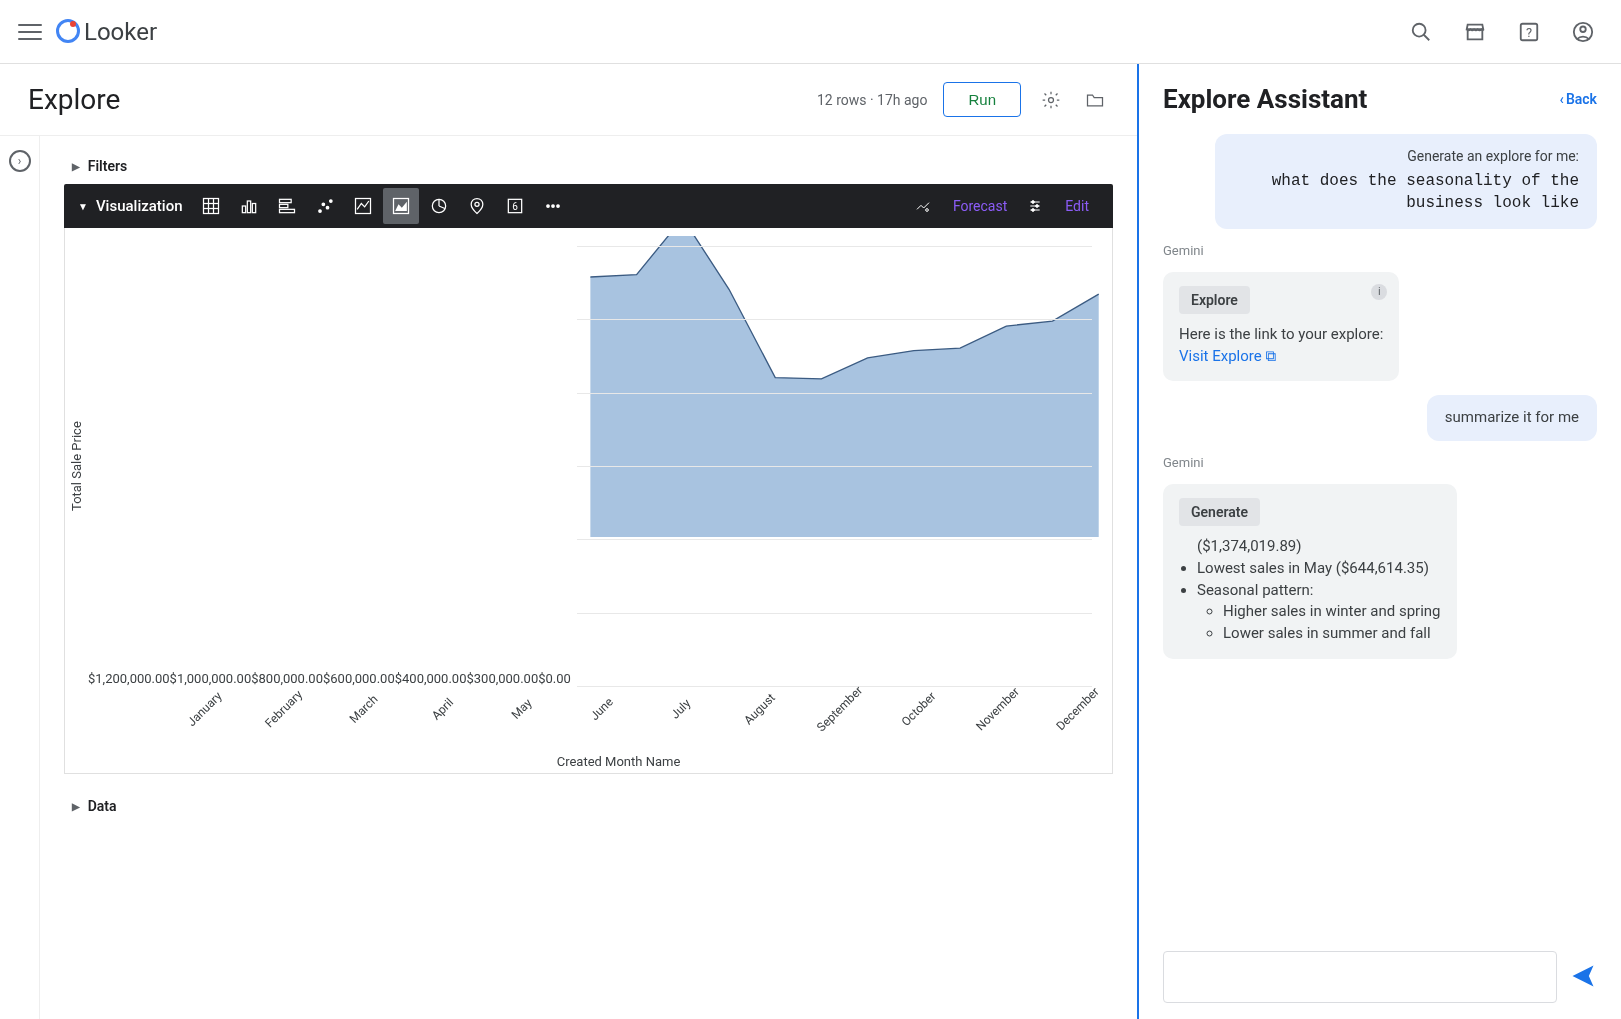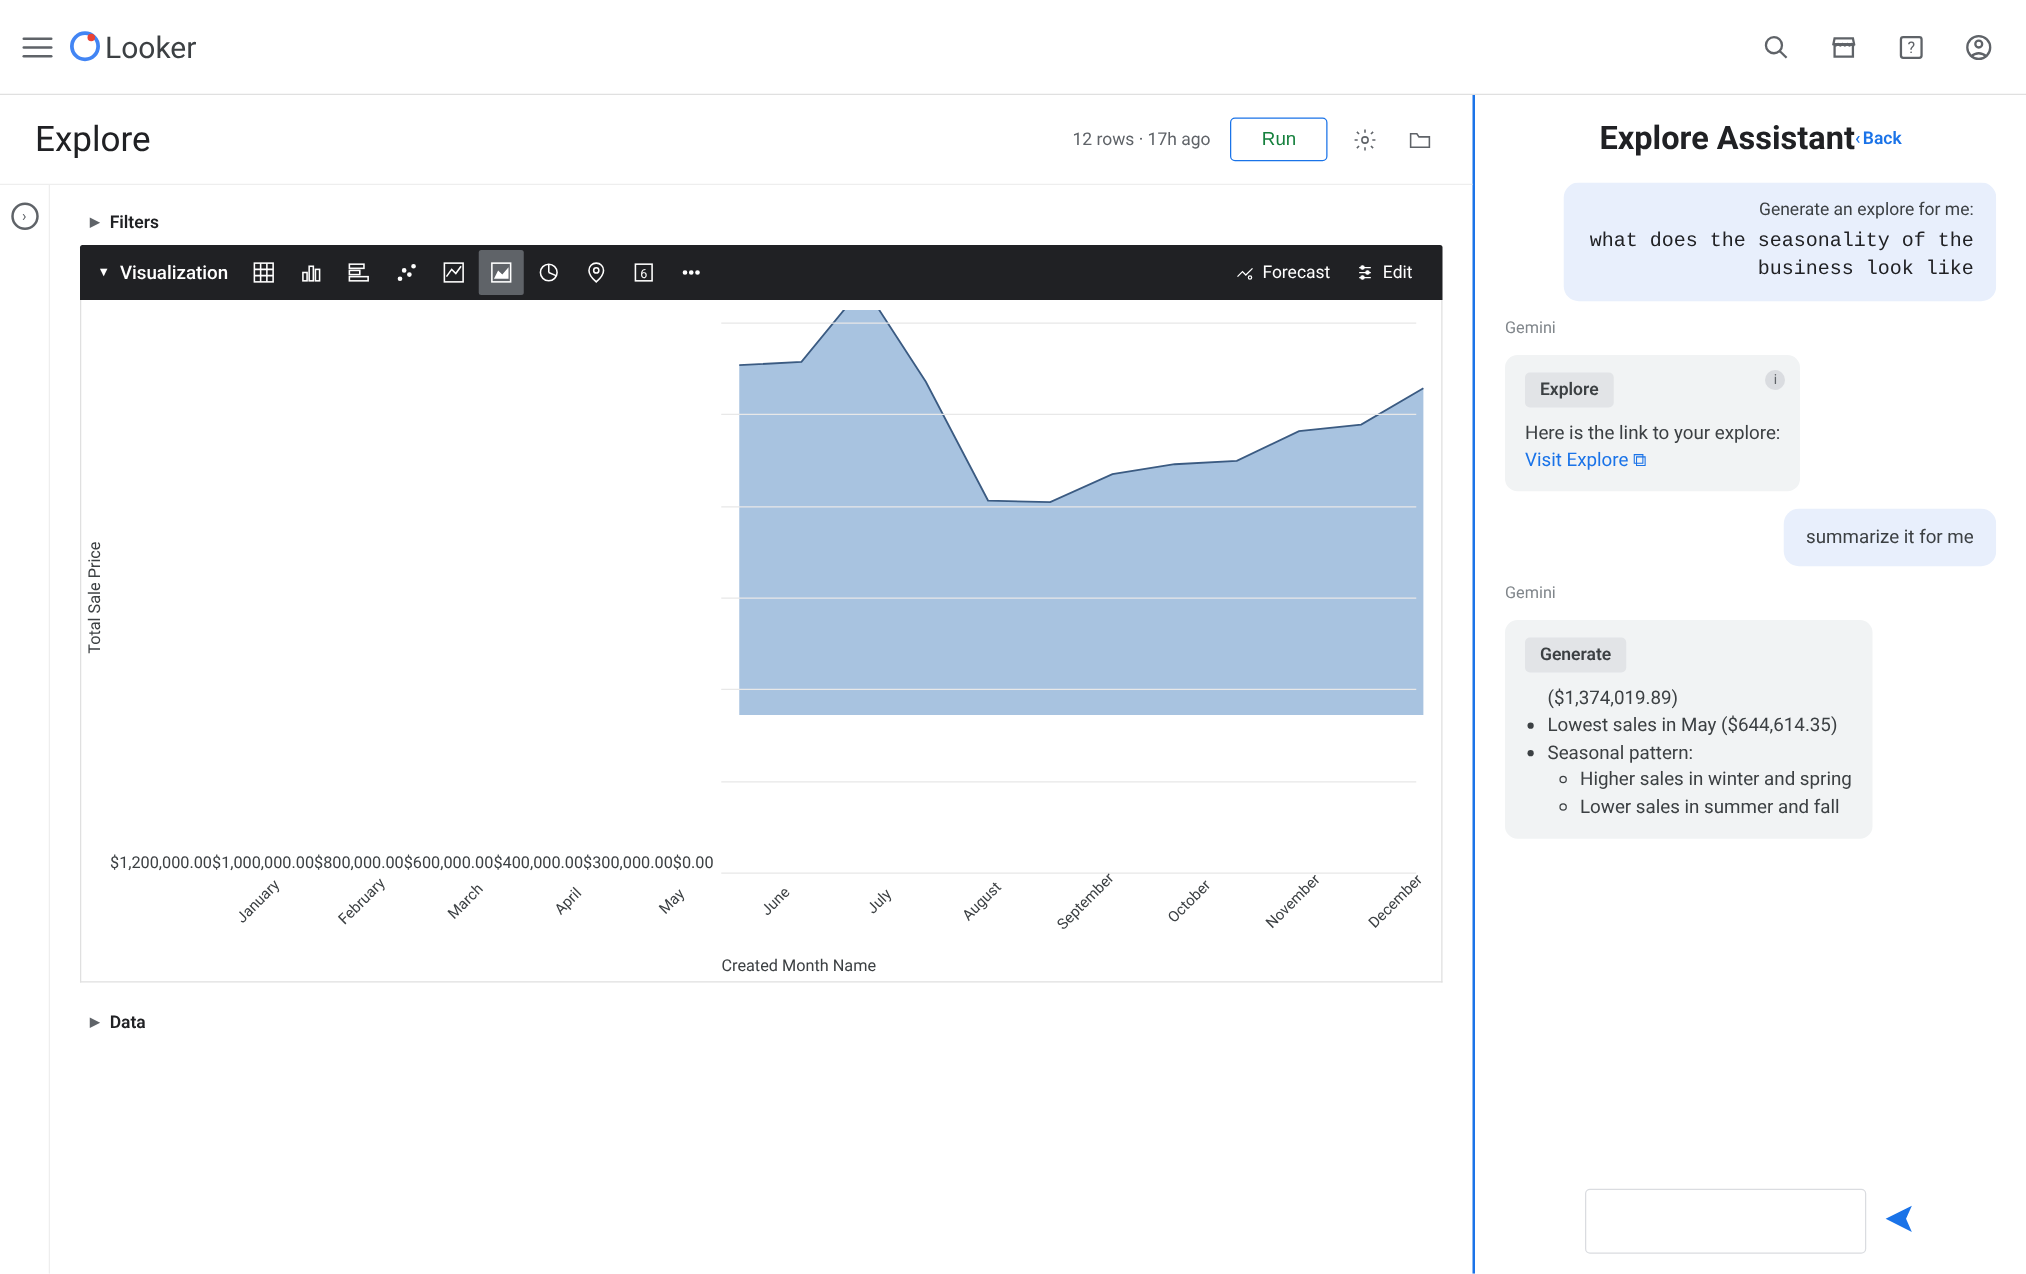--- a/index.html
+++ b/index.html
@@ -1,34 +1,34 @@
 <!DOCTYPE html>
 <html><head>
 <meta charset="utf-8">
 <style>
 * { box-sizing: border-box; margin: 0; padding: 0; }
 body { font-family: "Google Sans", Roboto, Arial, sans-serif; font-size: 14px; color: #3c4043; background: #fff; }
 .app { display: flex; flex-direction: column; height: 1019px; width: 1621px; overflow: hidden; }
 
 
-.topbar { height: 76px; display: flex; align-items: center; padding: 0 18px; border-bottom: 1px solid #e0e0e0; gap: 14px; text-align: center; }
+.topbar { height: 64px; display: flex; align-items: center; padding: 0 18px; border-bottom: 1px solid #e0e0e0; gap: 14px; text-align: center; }
 .hamburger { width: 24px; height: 24px; display: flex; flex-direction: column; justify-content: center; gap: 5px; cursor: pointer; }
 .hamburger span { height: 2px; background: #5f6368; border-radius: 1px; }
 .logo { display: flex; align-items: center; gap: 6px; font-size: 24px; color: #3c4043; }
 .logo-mark { width: 22px; height: 22px; position: relative; }
 .logo-mark::before { content: ""; position: absolute; width: 18px; height: 18px; border: 3px solid #4285f4; border-radius: 50%; bottom: 0; left: 0; }
 .logo-mark::after { content: ""; position: absolute; width: 6px; height: 6px; background: #ea4335; border-radius: 50%; top: 0; right: 2px; }
 .top-spacer { flex: 1; }
 .top-icon { width: 40px; height: 40px; border-radius: 50%; display: flex; align-items: center; justify-content: center; cursor: pointer; color: #5f6368; }
 .top-icon svg { width: 22px; height: 22px; fill: currentColor; }
 
 
 .main { display: flex; flex: 1; min-height: 0; }
 .explore-pane { flex: 1; display: flex; flex-direction: column; border-right: 2px solid #1a73e8; }
-.assistant-pane { width: 441px; display: flex; flex-direction: column; padding: 20px 24px 16px 24px; align-items: center; }
+.assistant-pane { width: 482px; display: flex; flex-direction: column; padding: 20px 24px 16px 24px; }
 
 
 .explore-header { height: 72px; display: flex; align-items: center; padding: 0 28px; border-bottom: 1px solid #eee; gap: 16px; }
 .explore-title { font-size: 28px; font-weight: 400; color: #202124; }
 .spacer { flex: 1; }
 .meta-text { color: #5f6368; font-size: 14px; }
 .run-btn { border: 1px solid #1a73e8; color: #15803d; background: #fff; padding: 8px 24px; font-size: 15px; border-radius: 4px; cursor: pointer; font-weight: 500; }
 .icon-btn { width: 28px; height: 28px; display: flex; align-items: center; justify-content: center; cursor: pointer; color: #5f6368; }
 .icon-btn svg { width: 20px; height: 20px; fill: none; stroke: currentColor; stroke-width: 1.5; }
 
@@ -42,21 +42,21 @@
 
 
 .viz-toolbar { background: #202124; color: #fff; height: 44px; display: flex; align-items: center; padding: 0 14px; border-radius: 2px 2px 0 0; }
 .viz-toolbar .caret { font-size: 10px; margin-right: 8px; cursor: pointer; }
 .viz-label { font-size: 15px; font-weight: 500; margin-right: 10px; }
 .viz-icons { display: flex; gap: 2px; align-items: center; }
 .vicon { width: 36px; height: 36px; display: flex; align-items: center; justify-content: center; cursor: pointer; border-radius: 2px; }
 .vicon.active { background: #5f6368; }
 .vicon svg { width: 20px; height: 20px; fill: none; stroke: #fff; stroke-width: 1.5; }
 .viz-spacer { flex: 1; }
-.viz-action { display: flex; align-items: center; gap: 6px; color: #ffffff; font-size: 14px; cursor: pointer; padding: 0 10px; }
+.viz-action { display: flex; align-items: center; gap: 22px; color: #8b5cf6; font-size: 14px; cursor: pointer; padding: 0 10px; }
 .viz-action svg { width: 16px; height: 16px; stroke: #fff; fill: none; stroke-width: 1.5; }
 
 
 .chart-wrap { border: 1px solid #e0e0e0; border-top: none; background: #fff; padding: 8px 0 4px 0; }
 .chart-inner { display: flex; }
 .y-title { writing-mode: vertical-rl; transform: rotate(180deg); text-align: center; font-size: 13px; color: #3c4043; padding: 0 4px; }
 .y-axis { display: flex; flex-direction: row; justify-content: space-between; align-items: flex-end; font-size: 13px; color: #3c4043; padding: 10px 6px 10px 0; }
 .plot { flex: 1; position: relative; height: 460px; }
 .grid-line { position: absolute; left: 0; right: 20px; border-top: 1px solid #e8e8e8; }
 svg.area-chart { position: absolute; inset: 0; }

